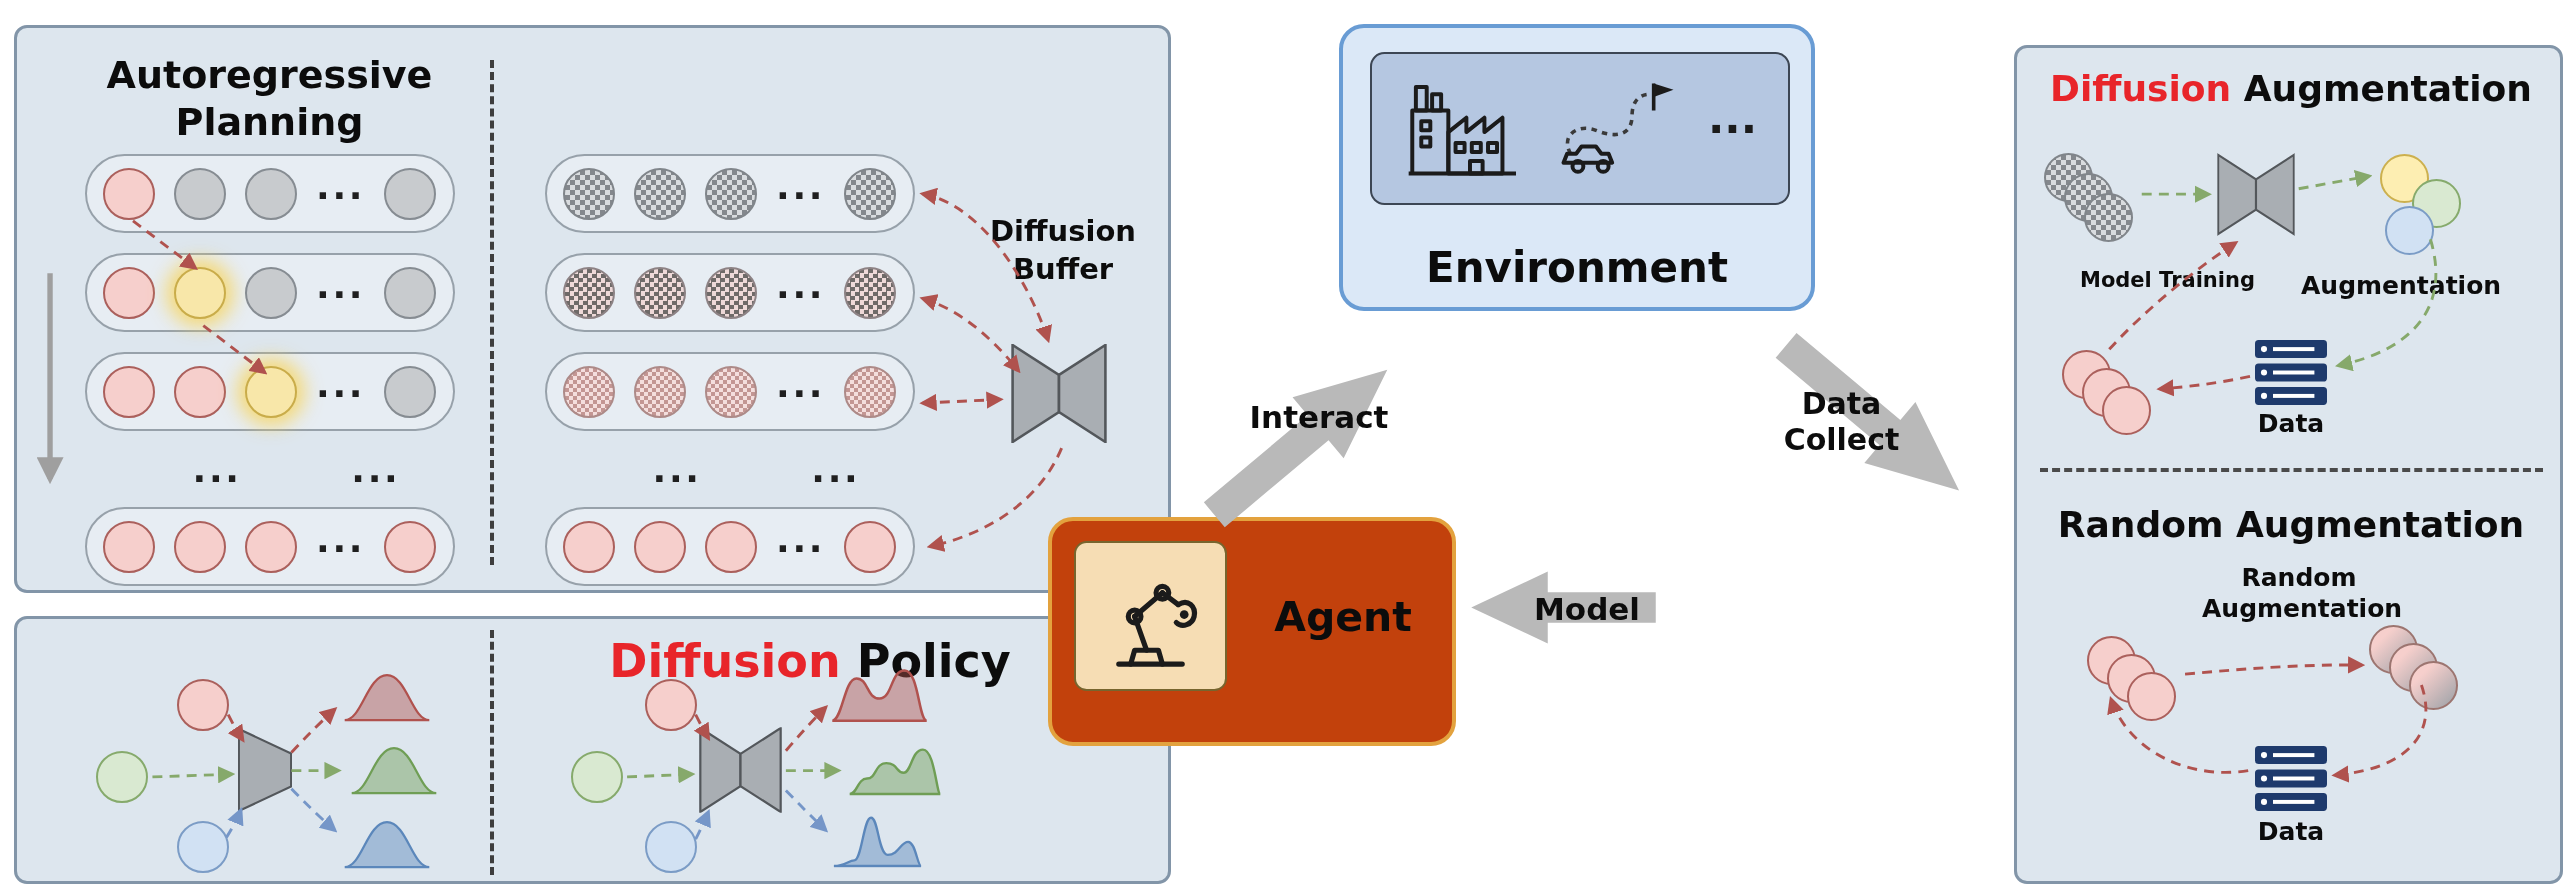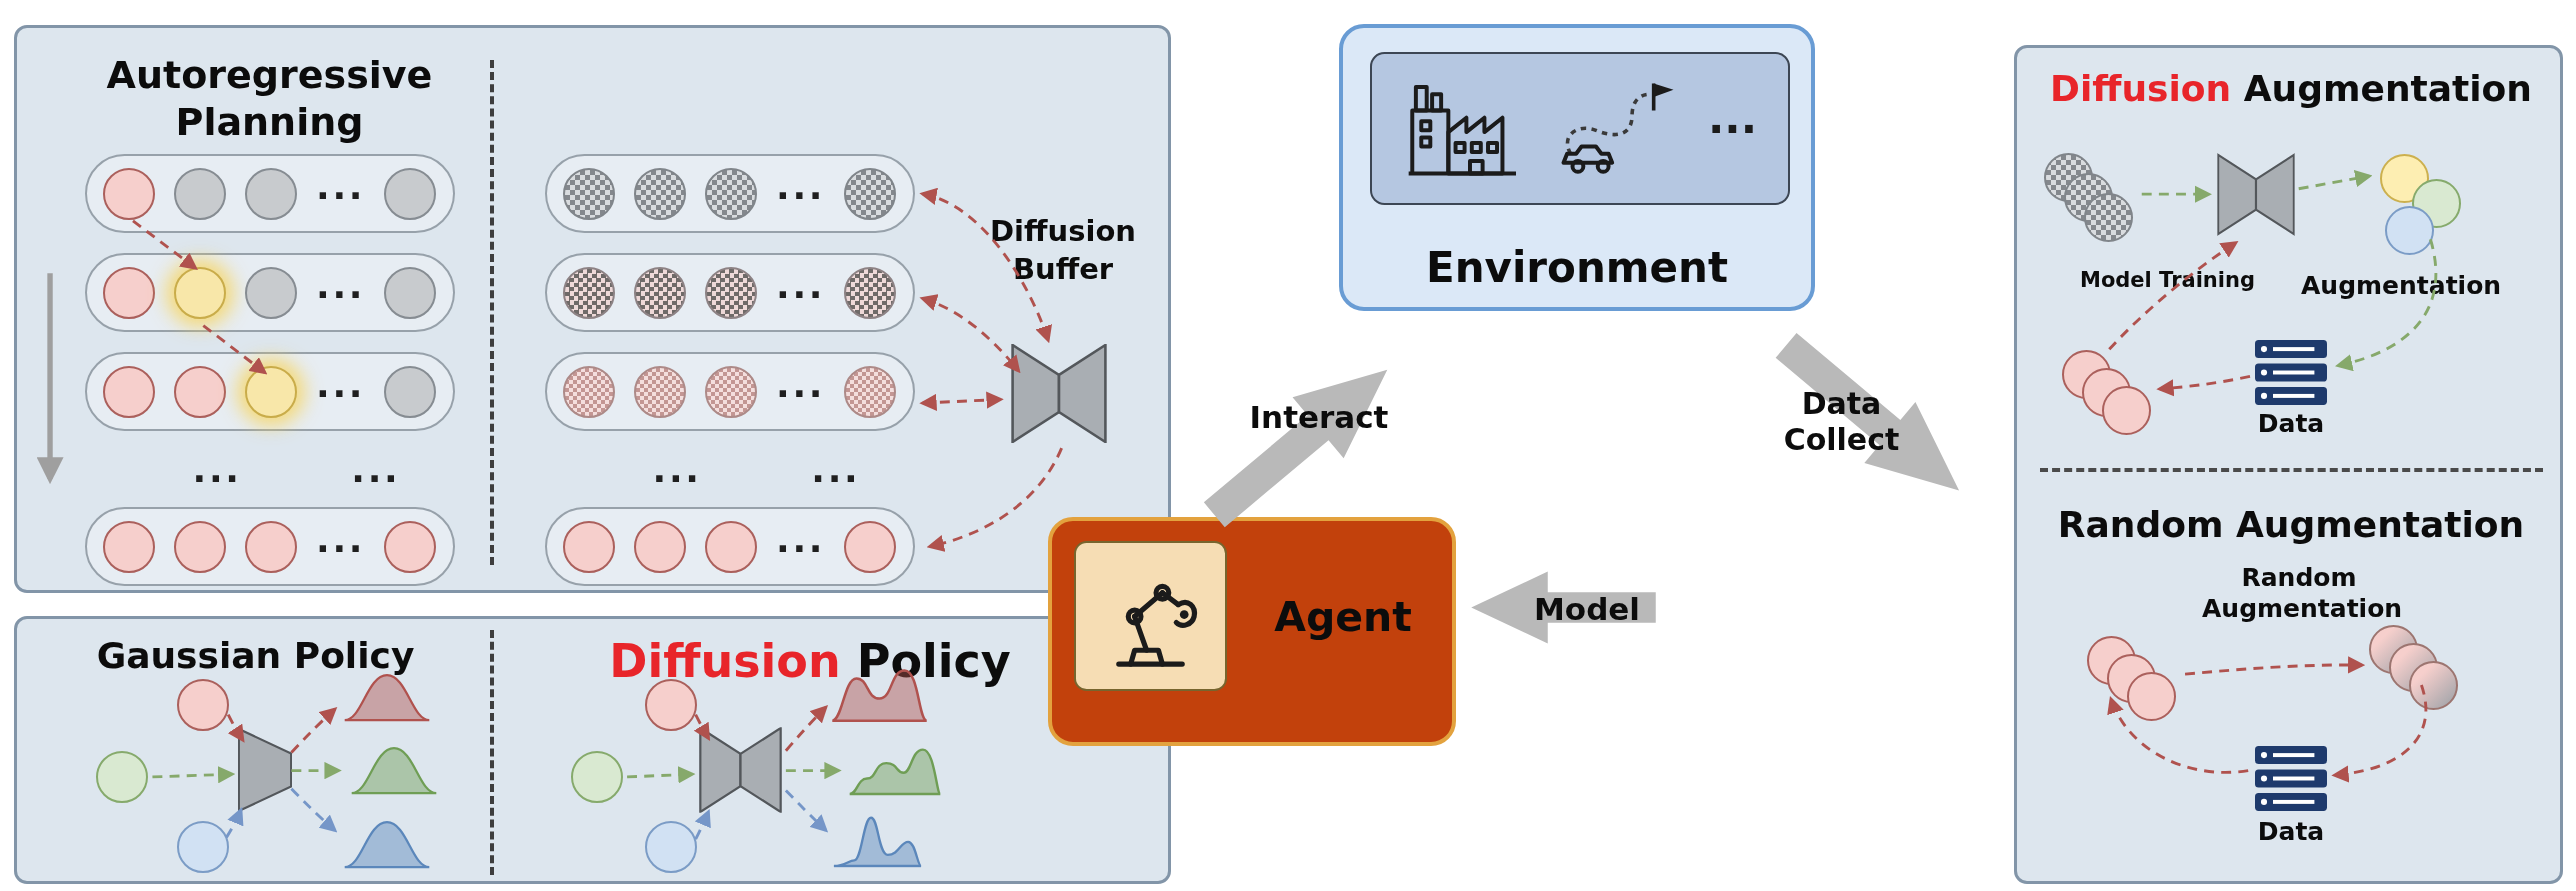--- a/index.html
+++ b/index.html
@@ -292,23 +292,20 @@
       <path class="dashred" d="M128,214 L197,266" marker-end="url(#m-red)"></path>
       <path class="dashred" d="M206,330 L274,382" marker-end="url(#m-red)"></path>
       <path class="dashred" d="M1004,184 C1070,196 1122,282 1143,346" marker-start="url(#m-red)" marker-end="url(#m-red)"></path>
       <path class="dashred" d="M1004,300 C1050,314 1086,350 1110,380" marker-start="url(#m-red)" marker-end="url(#m-red)"></path>
       <path class="dashred" d="M1004,416 L1090,412" marker-start="url(#m-red)" marker-end="url(#m-red)"></path>
       <path class="dashred" d="M1158,466 C1132,528 1072,562 1012,575" marker-end="url(#m-red)"></path>
     </svg>
   </div>
 
   <div class="panel" style="left:13.5px;top:616px;width:1157px;height:268px">
-    <div class="ptitle" id="t-gp" style="font-size:36px">
-      <span>Gaussian Policy</span>
-    </div>
     <div class="ptitle" id="t-dpol" style="font-size:46px">
       <span class="red">Diffusion</span><span> Policy</span>
     </div>
     <div class="vdivider" id="vd-pol"></div>
 
     <span class="circle c-pink pol-circle" id="g-pink"></span>
     <span class="circle c-green pol-circle" id="g-green"></span>
     <span class="circle c-blue pol-circle" id="g-blue"></span>
     <svg class="abs" style="left:221px;top:108px" width="54" height="86" viewBox="0 0 60 95">
       <use href="#sym-funnel" width="60" height="95"></use>

